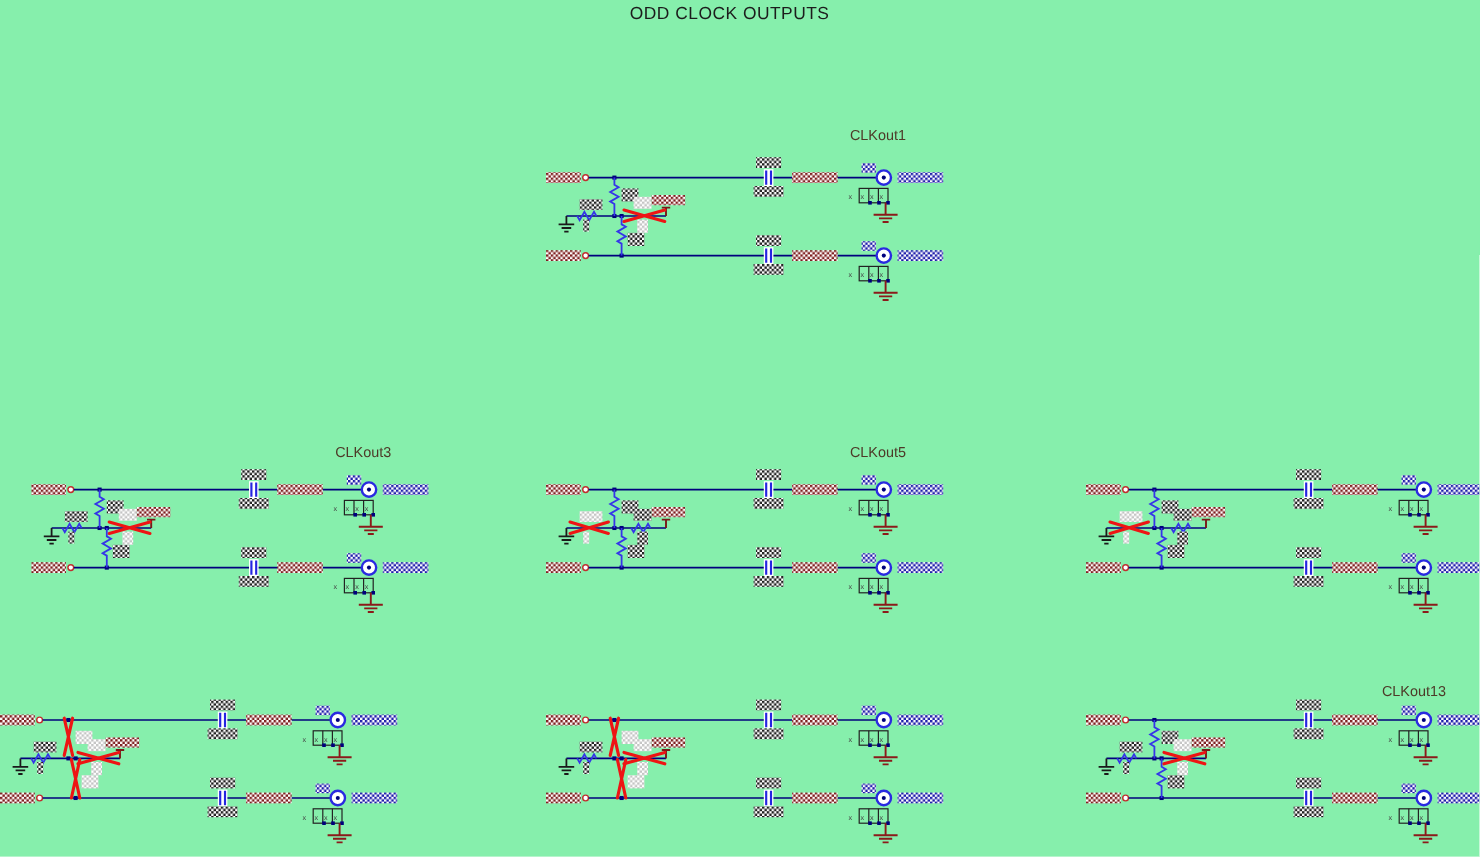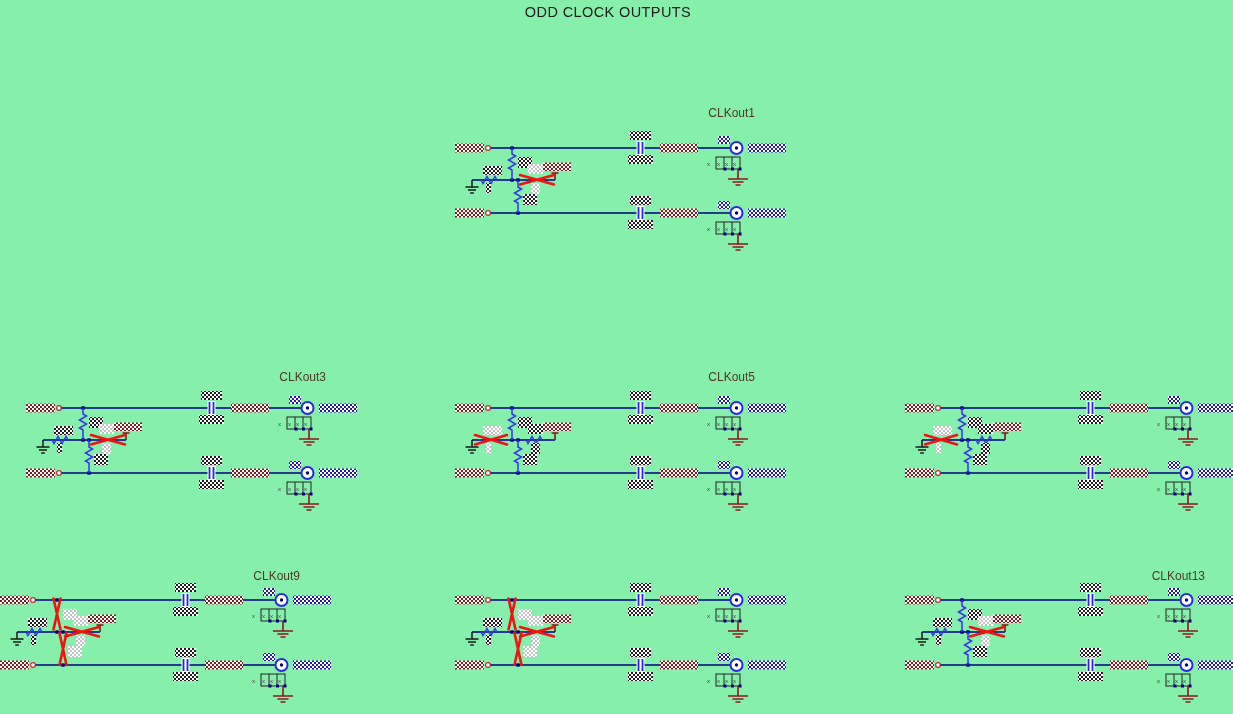--- a/index.html
+++ b/index.html
@@ -386,21 +386,20 @@
       <text class="tinyx" x="270" y="103">x</text>
       <text class="tinyx" x="278" y="103">x</text>
       <rect class="dot" x="268.5" y="104.5" width="3" height="3"></rect>
       <rect class="dot" x="276" y="104.5" width="3" height="3"></rect>
       <rect class="dot" x="283.5" y="104.5" width="3" height="3"></rect>
       <path class="gndr" d="M283,106 V116 M273,116 H293 M277.5,119 H288.5 M280.5,122 H285.5"></path>
       <rect class="lblB" x="293" y="80.5" width="38" height="9"></rect>
     </svg>
   </div>
       <div class="block variant-vert" style="left: 0px; top: 580px;">
-    <div class="block-title" style="top: -11px;">CLKout9</div>
     <svg class="block-svg" width="336" height="132" viewBox="0 0 336 132">
 
       <rect class="lblR" x="0" y="15.5" width="29" height="9"></rect>
       <rect class="lblR" x="0" y="80.5" width="29" height="9"></rect>
       <circle cx="33" cy="20" r="2.4" fill="#fff" stroke="#c03030" stroke-width="1.2"></circle>
       <circle cx="33" cy="85" r="2.4" fill="#fff" stroke="#c03030" stroke-width="1.2"></circle>
 
       <line class="wire" x1="35.5" y1="20" x2="275.5" y2="20"></line>
       <line class="wire" x1="35.5" y1="85" x2="275.5" y2="85"></line>
       <line class="wire" x1="17" y1="52" x2="100" y2="52"></line>

